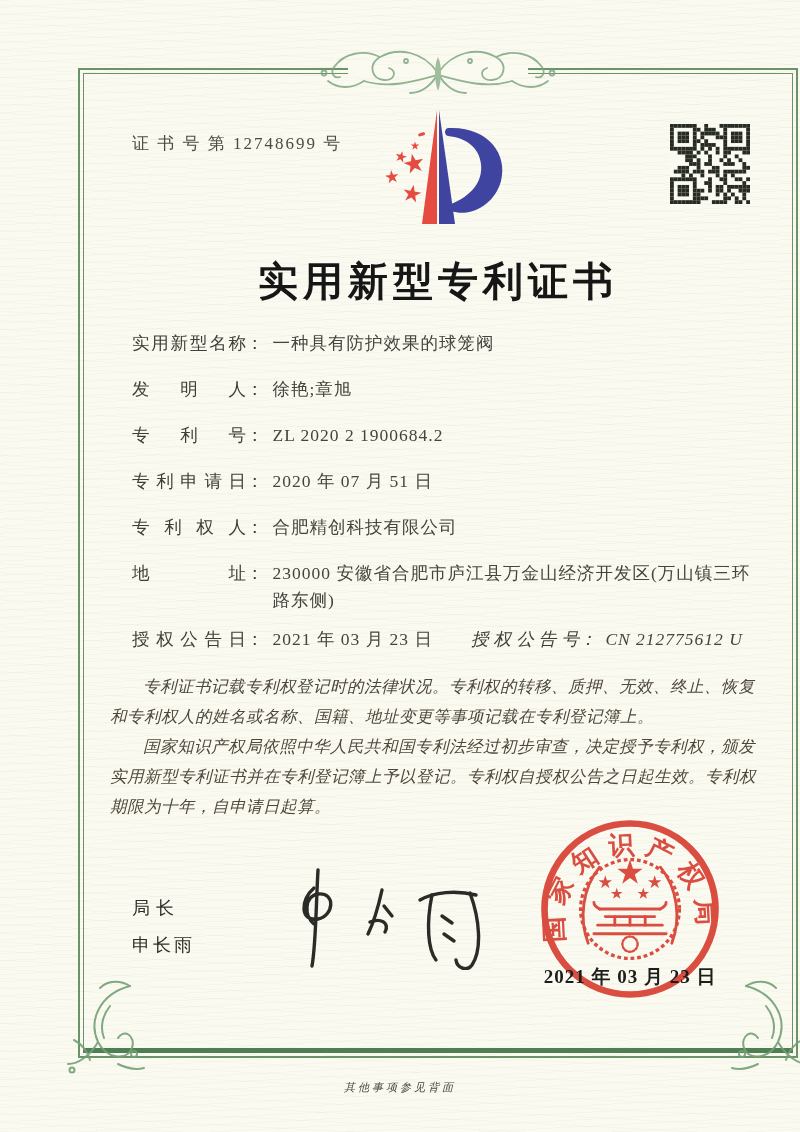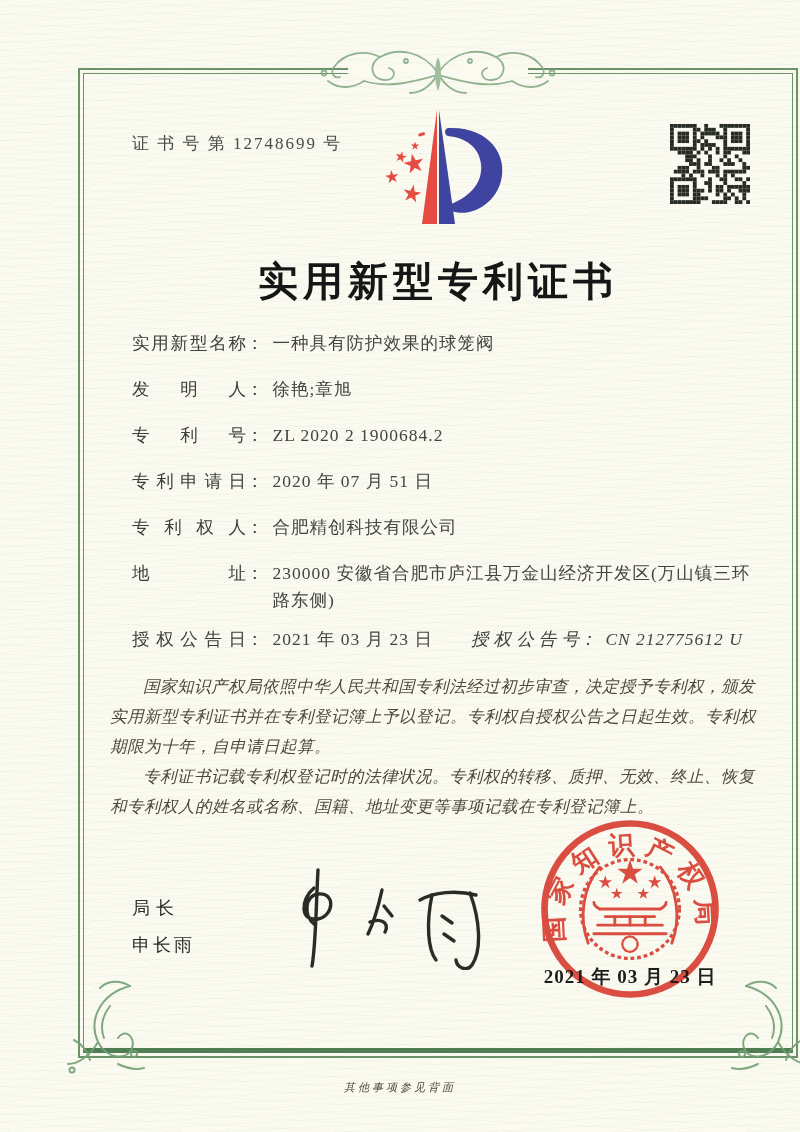--- a/index.html
+++ b/index.html
@@ -431,22 +431,22 @@
         <span class="fvalue">2021 年 03 月 23 日</span>
         <span class="pair2">
           <span class="flabel">授权公告号</span>
             <span class="fcolon">：</span>
           <span class="fvalue">CN 212775612 U</span>
         </span>
       </div>
     </div>
 
     <div class="paras">
+      <p>专利证书记载专利权登记时的法律状况。专利权的转移、质押、无效、终止、恢复和专利权人的姓名或名称、国籍、地址变更等事项记载在专利登记簿上。</p>
       <p>国家知识产权局依照中华人民共和国专利法经过初步审查，决定授予专利权，颁发实用新型专利证书并在专利登记簿上予以登记。专利权自授权公告之日起生效。专利权期限为十年，自申请日起算。</p>
-      <p>专利证书记载专利权登记时的法律状况。专利权的转移、质押、无效、终止、恢复和专利权人的姓名或名称、国籍、地址变更等事项记载在专利登记簿上。</p>
     </div>
 
     <div class="sign-zone">
       <div class="role">局长</div>
       <div class="name">申长雨</div>
 
       <svg class="signature" width="290" height="104" viewBox="0 0 290 104">
         <g fill="none" stroke="#2b2b28" stroke-width="3.4" stroke-linecap="round" stroke-linejoin="round">
           <path d="M72,22 C58,34 58,56 76,53 C92,50 94,26 76,28 C62,30 62,50 72,58"></path>
           <path d="M76,4 C74,38 74,78 70,100"></path>

